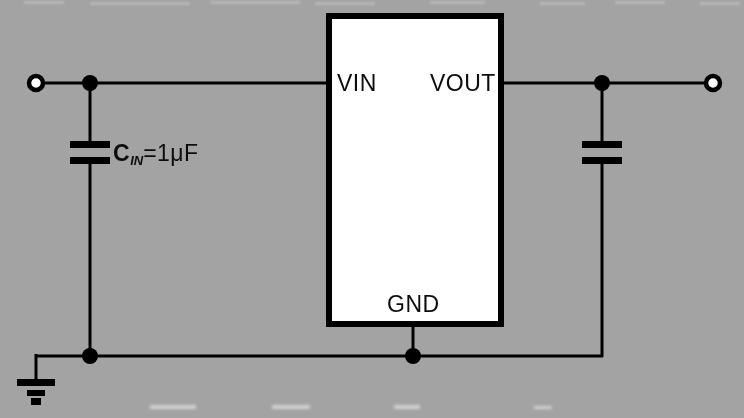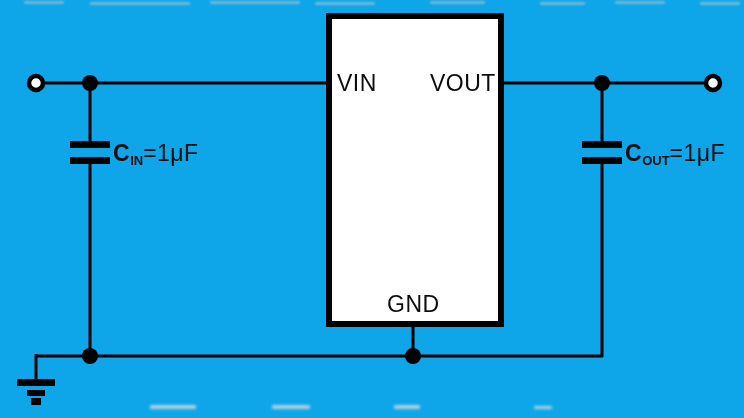--- a/index.html
+++ b/index.html
@@ -5,21 +5,21 @@
   html, body {
     margin: 0;
     padding: 0;
     background: #ffffff;
     font-family: "Liberation Sans", "DejaVu Sans", sans-serif;
   }
   .stage {
     position: relative;
     width: 744px;
     height: 418px;
-    background: #0ea5e9;
+    background: #a3a3a3;
     overflow: hidden;
   }
   .stage svg {
     position: absolute;
     left: 0;
     top: 0;
   }
   .label {
     position: absolute;
     color: #0d0d0d;
@@ -29,20 +29,21 @@
     letter-spacing: 0.5px;
   }
   .cap-label .sym {
     font-weight: bold;
   }
   .cap-label .sub {
     font-weight: bold;
     font-size: 13px;
     vertical-align: -4px;
     letter-spacing: 0;
+    font-style: italic;
   }
   .artifact {
     position: absolute;
     background: #c9c9c9;
     opacity: 0.55;
     filter: blur(1px);
     border-radius: 1px;
   }
   .artifact.bottom {
     background: #dedede;
@@ -110,17 +111,14 @@
     <circle cx="713" cy="83" r="7" fill="#ffffff" stroke="#000000" stroke-width="4.5"></circle>
   </svg>
 
   <div class="label" style="left:337px; top:70px;">VIN</div>
   <div class="label" style="left:387px; top:291px;">GND</div>
   <div class="label" style="left:430px; top:70px;">VOUT</div>
 
   <div class="label cap-label" style="left:113px; top:140px;">
     <span class="sym">C</span><span class="sub">IN</span><span class="val">=1μF</span>
   </div>
-  <div class="label cap-label" style="left:625px; top:140px;">
-    <span class="sym">C</span><span class="sub">OUT</span><span class="val">=1μF</span>
-  </div>
 
 </div>
 
 </body></html>

